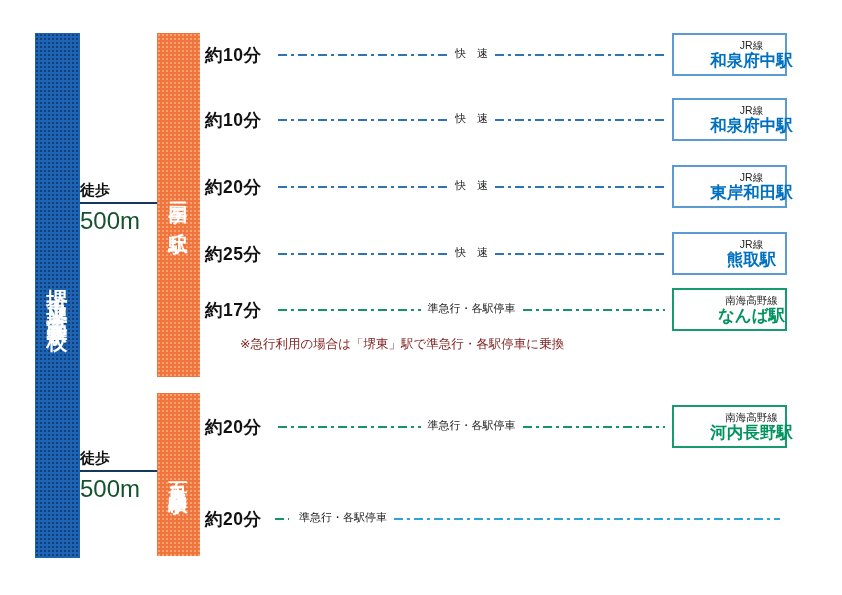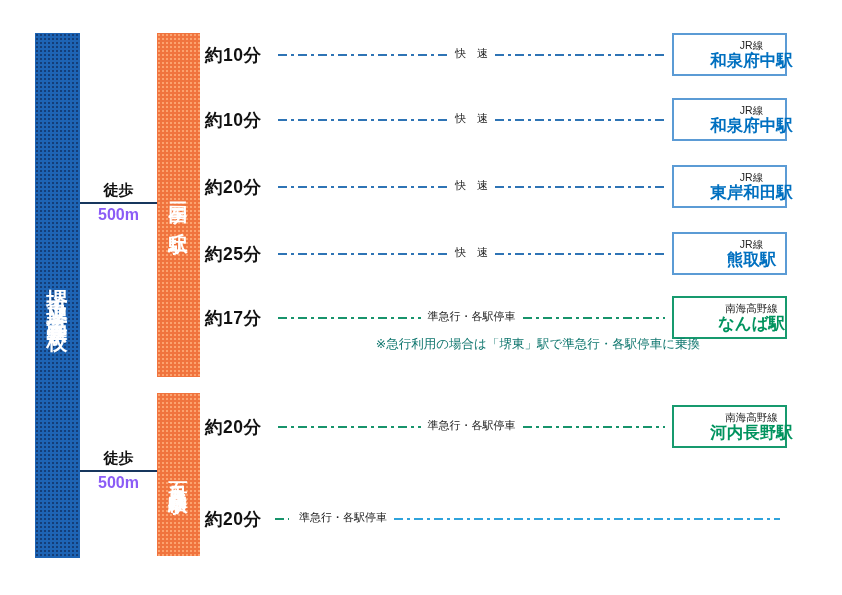--- a/index.html
+++ b/index.html
@@ -29,38 +29,38 @@
   }
   #school-bar { left:35px; top:33px; width:45px; height:525px; }
   #school-bar .vtext { font-size:21px; letter-spacing:6px; }
   #station-bar-1 { left:157px; top:33px; width:43px; height:344px; }
   #station-bar-2 { left:157px; top:393px; width:43px; height:163px; }
   .vbar.station .vtext { font-size:19px; letter-spacing:3px; }
 
   
   .walk {
     position:absolute; left:80px; width:77px;
-    display:flex; flex-direction:column; align-items:center;
+    display:flex; flex-direction:column; 
   }
   #walk-1 { top:179px; }
   #walk-2 { top:447px; }
   .walk-label { font-size:15px; font-weight:bold; color:#111; line-height:1.4; }
   .walk-line { width:100%; height:2px; background:#17365D; margin:2px 0 1px 0; }
-  .walk-dist { font-size:16px; font-weight:bold; color:#8b5cf6; line-height:1.3; }
+  .walk-dist { font-size:24px; font-weight:normal; color:#14532d; line-height:1.3; }
 
   
   .route {
     position:absolute; left:205px; width:582px; height:43px;
     display:flex; align-items:center;
   }
   #route-0 { top:33px; }
   #route-1 { top:98px; }
   #route-2 { top:165px; }
   #route-3 { top:232px; }
-  #route-4 { top:296px; }
+  #route-4 { top:288px; }
   #route-5 { top:405px; }
   #route-6 { top:497px; }
 
   .theme-jr        { --line:#2E74B5; --border:#5B9BD5; --text:#0070C0; }
   .theme-green     { --line:#17936B; --border:#179A6E; --text:#00935E; }
   .theme-lightblue { --line:#2FA3DC; --border:#48ACE0; --text:#2EA6DF; }
 
   .route-time {
     flex:none; width:66px; font-size:17.5px; font-weight:bold; color:#111;
     letter-spacing:0.5px; white-space:nowrap;
@@ -79,22 +79,22 @@
   .station-box {
     flex:none; box-sizing:border-box; width:115px; height:43px;
     background:#ffffff; border:2px solid var(--border);
     display:flex; flex-direction:column; align-items:center; justify-content:center;padding-left:44px;
   }
   .station-line-name { font-size:10.5px; color:#222; line-height:1.15; }
   .station-name { font-size:16.5px; font-weight:bold; color:var(--text); line-height:1.15; white-space:nowrap; }
 
   
   .route-note {
-    position:absolute; left:240px; width:460px; text-align:right;
-    font-size:12.5px; color:#0f766e; white-space:nowrap;
+    position:absolute; left:240px; width:460px; text-align:left;
+    font-size:12.5px; color:#7f1d1d; white-space:nowrap;
   }
   #note-4 { top:336px; }
   #note-5 { top:444px; }
 </style>
 </head>
 <body>
 
 <div id="canvas">
 
   <div id="school-bar" class="vbar bar-blue">

